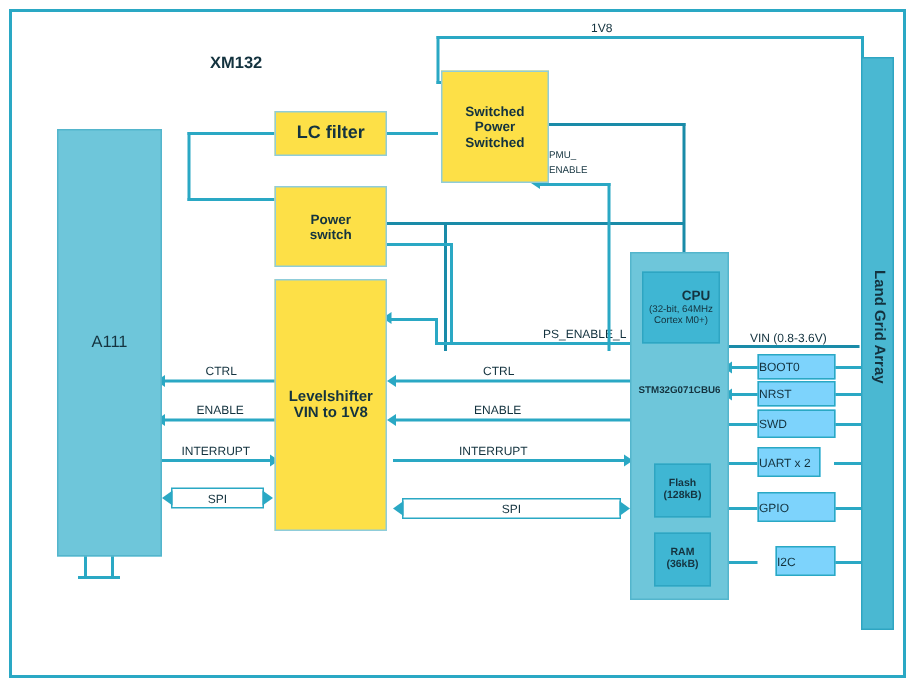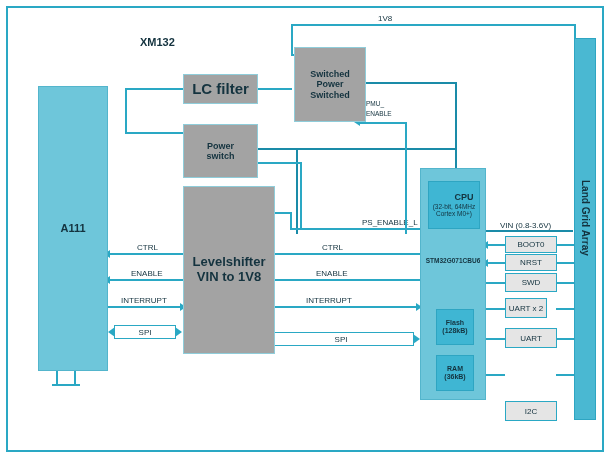--- a/index.html
+++ b/index.html
@@ -30,21 +30,21 @@
     box-sizing: border-box;
     display: flex;
     flex-direction: column;
     align-items: center;
     justify-content: center;
     text-align: center;
     color: #14333f;
     line-height: 1.15;
   }
   .fill-light {
-    background: #a3a3a3;
+    background: #fde047;
     border: 1px solid #8fcdda;
   }
   .fill-mid {
     background: #6ec6da;
     border: 1px solid #53b5cc;
   }
   .fill-dark {
     background: #3fb6d3;
     border: 1px solid #2ea5c2;
   }
@@ -122,24 +122,24 @@
     font-weight: bold;
     color: #13323e;
     writing-mode: vertical-rl;
     text-orientation: mixed;
     white-space: nowrap;
   }
   .pinbox {
     position: absolute;
     box-sizing: border-box;
     border: 1px solid #2aa8c4;
-    background: #e5e5e5;
+    background: #7dd3fc;
     display: flex;
     align-items: center;
-    justify-content: center;
+    justify-content: flex-start;
     font-size: 8px;
     color: #13323e;
   }
   .xtal-box {
     position: absolute;
     box-sizing: border-box;
     border: 1px solid #2aa8c4;
     background: #ffffff;
     display: flex;
     align-items: center;
@@ -157,21 +157,21 @@
 
 <div id="root">
   <div class="outer-frame"></div>
 
   <div class="label title" style="left:140px; top:36px;">XM132</div>
 
   <div class="line" style="left:291px; top:24px; width:285px; height:2px;"></div>
   <div class="line" style="left:291px; top:24px; width:2px; height:32px;"></div>
   <div class="line" style="left:574px; top:24px; width:2px; height:30px;"></div>
   <div class="line" style="left:291px; top:54px; width:12px; height:2px;"></div>
-  <div class="label sig" style="left:378px; top:14px;">1V8</div>
+  <div class="label sig" style="left:394px; top:14px;">1V8</div>
 
   <div class="line-thick" style="left:455px; top:82px; width:2px; height:150px;"></div>
   <div class="line-thick" style="left:366px; top:82px; width:91px; height:2px;"></div>
   <div class="line-thick" style="left:455px; top:230px; width:118px; height:2px;"></div>
 
   <div class="line-thick" style="left:296px; top:148px; width:2px; height:86px;"></div>
   <div class="line-thick" style="left:296px; top:148px; width:160px; height:2px;"></div>
   <div class="line-thick" style="left:258px; top:148px; width:40px; height:2px;"></div>
 
   <div class="line" style="left:125px; top:88px; width:58px; height:2px;"></div>
@@ -236,35 +236,35 @@
   <div class="line" style="left:486px; top:308px; width:19px; height:2px;"></div>
   <div class="line" style="left:486px; top:338px; width:19px; height:2px;"></div>
   <div class="line" style="left:486px; top:374px; width:19px; height:2px;"></div>
   <div class="line" style="left:556px; top:282px; width:18px; height:2px;"></div>
   <div class="line" style="left:556px; top:308px; width:18px; height:2px;"></div>
   <div class="line" style="left:556px; top:338px; width:18px; height:2px;"></div>
   <div class="line" style="left:556px; top:374px; width:18px; height:2px;"></div>
   <div class="line" style="left:502px; top:244px; width:72px; height:2px;"></div>
   <div class="line" style="left:502px; top:262px; width:72px; height:2px;"></div>
 
-  <div class="box fill-mid" style="left:38px; top:86px; width:70px; height:285px; font-size:11px; font-weight:bold;">
+  <div class="box fill-mid" style="left:38px; top:86px; width:70px; height:285px; font-size:11px; font-weight:normal;">
     <span>A111</span>
   </div>
 
 
-  <div class="box fill-light" style="left:183px; top:74px; width:75px; height:30px; font-size:15px; font-weight:bold;">
+  <div class="box fill-light" style="left:183px; top:74px; width:75px; height:30px; font-size:12px; font-weight:bold;">
     <span>LC filter</span>
   </div>
 
   <div class="box fill-light" style="left:183px; top:124px; width:75px; height:54px; font-size:9px; font-weight:bold;">
     <span>Power</span>
     <span>switch</span>
   </div>
 
-  <div class="box fill-light" style="left:183px; top:186px; width:92px; height:168px; font-size:13px; font-weight:bold;">
+  <div class="box fill-light" style="left:183px; top:186px; width:75px; height:168px; font-size:10px; font-weight:bold;">
     <span>Levelshifter</span>
     <span>VIN to 1V8</span>
   </div>
 
   <div class="box fill-light" style="left:294px; top:47px; width:72px; height:75px; font-size:9px; font-weight:bold;">
     <span>Switched</span>
     <span>Power</span>
     <span>Switched</span>
   </div>
 
@@ -291,21 +291,21 @@
   <div class="pinbox" style="left:505px; top:254px; width:52px; height:17px;">
     <span>NRST</span>
   </div>
   <div class="pinbox" style="left:505px; top:273px; width:52px; height:19px;">
     <span>SWD</span>
   </div>
   <div class="pinbox" style="left:505px; top:298px; width:42px; height:20px;">
     <span>UART x 2</span>
   </div>
   <div class="pinbox" style="left:505px; top:328px; width:52px; height:20px;">
-    <span>UART</span>
-  </div>
-  <div class="pinbox" style="left:505px; top:364px; width:52px; height:20px;margin-top:37px;">
+    <span>GPIO</span>
+  </div>
+  <div class="pinbox" style="left:517px; top:364px; width:40px; height:20px;">
     <span>I2C</span>
   </div>
 
   <div class="lga" style="left:574px; top:38px; width:22px; height:382px;"></div>
   <div class="lga-text" style="left:580px; top:180px;">Land Grid Array</div>
 </div>
 
 </body></html>

